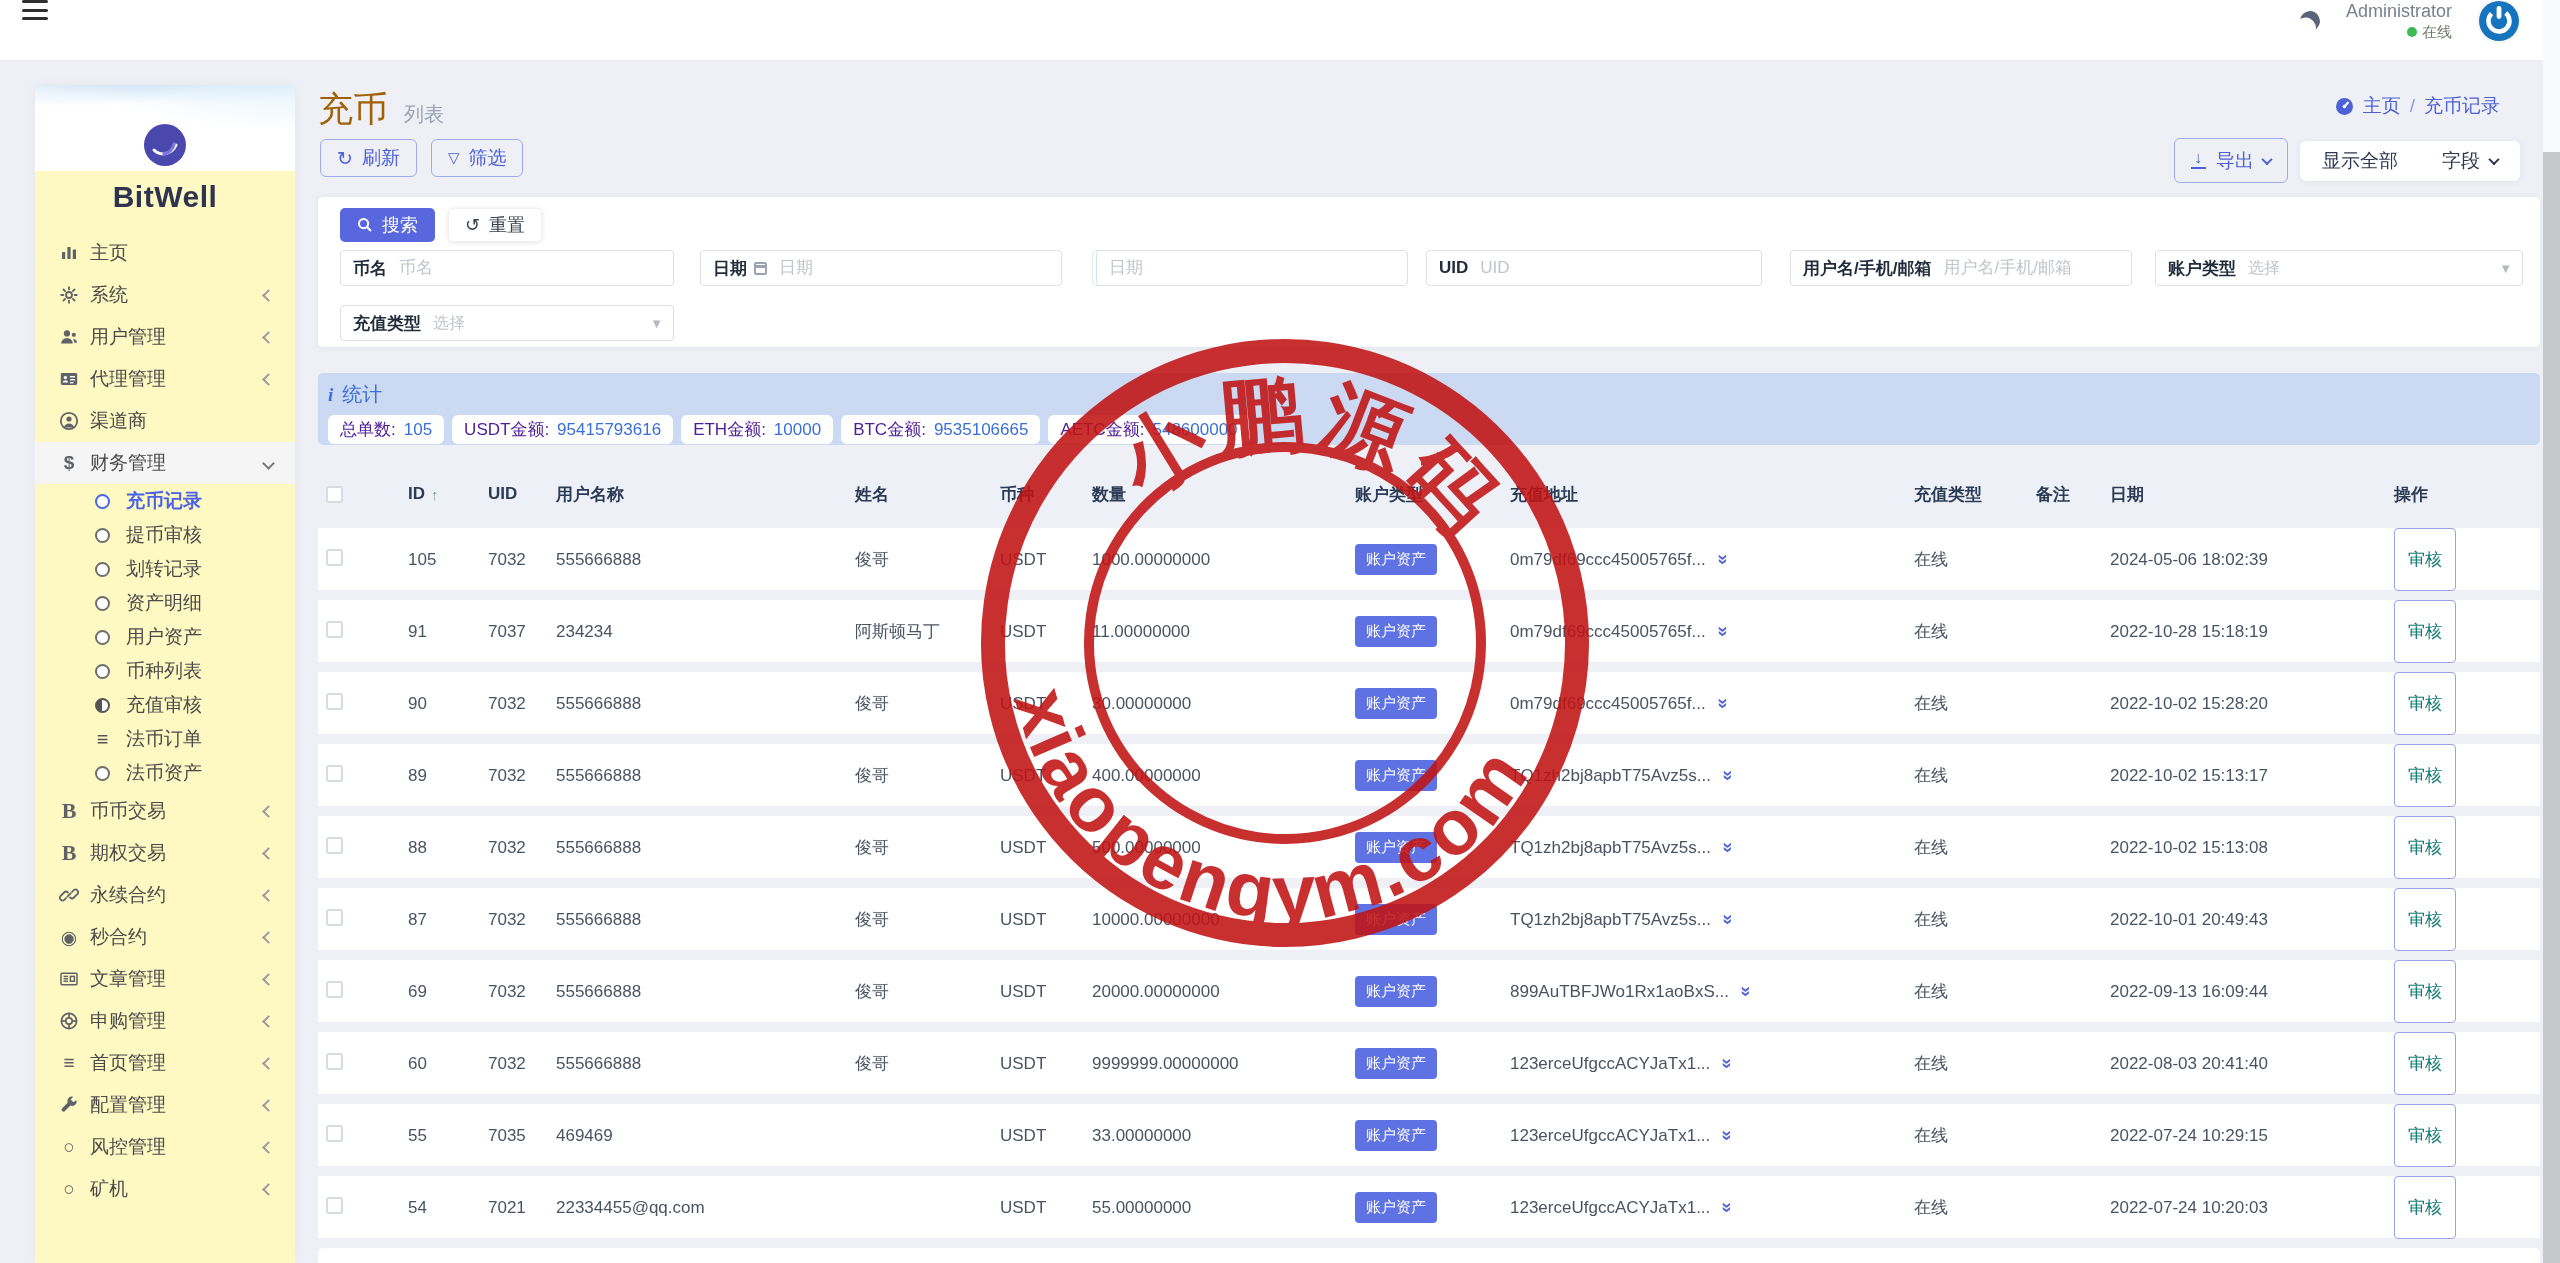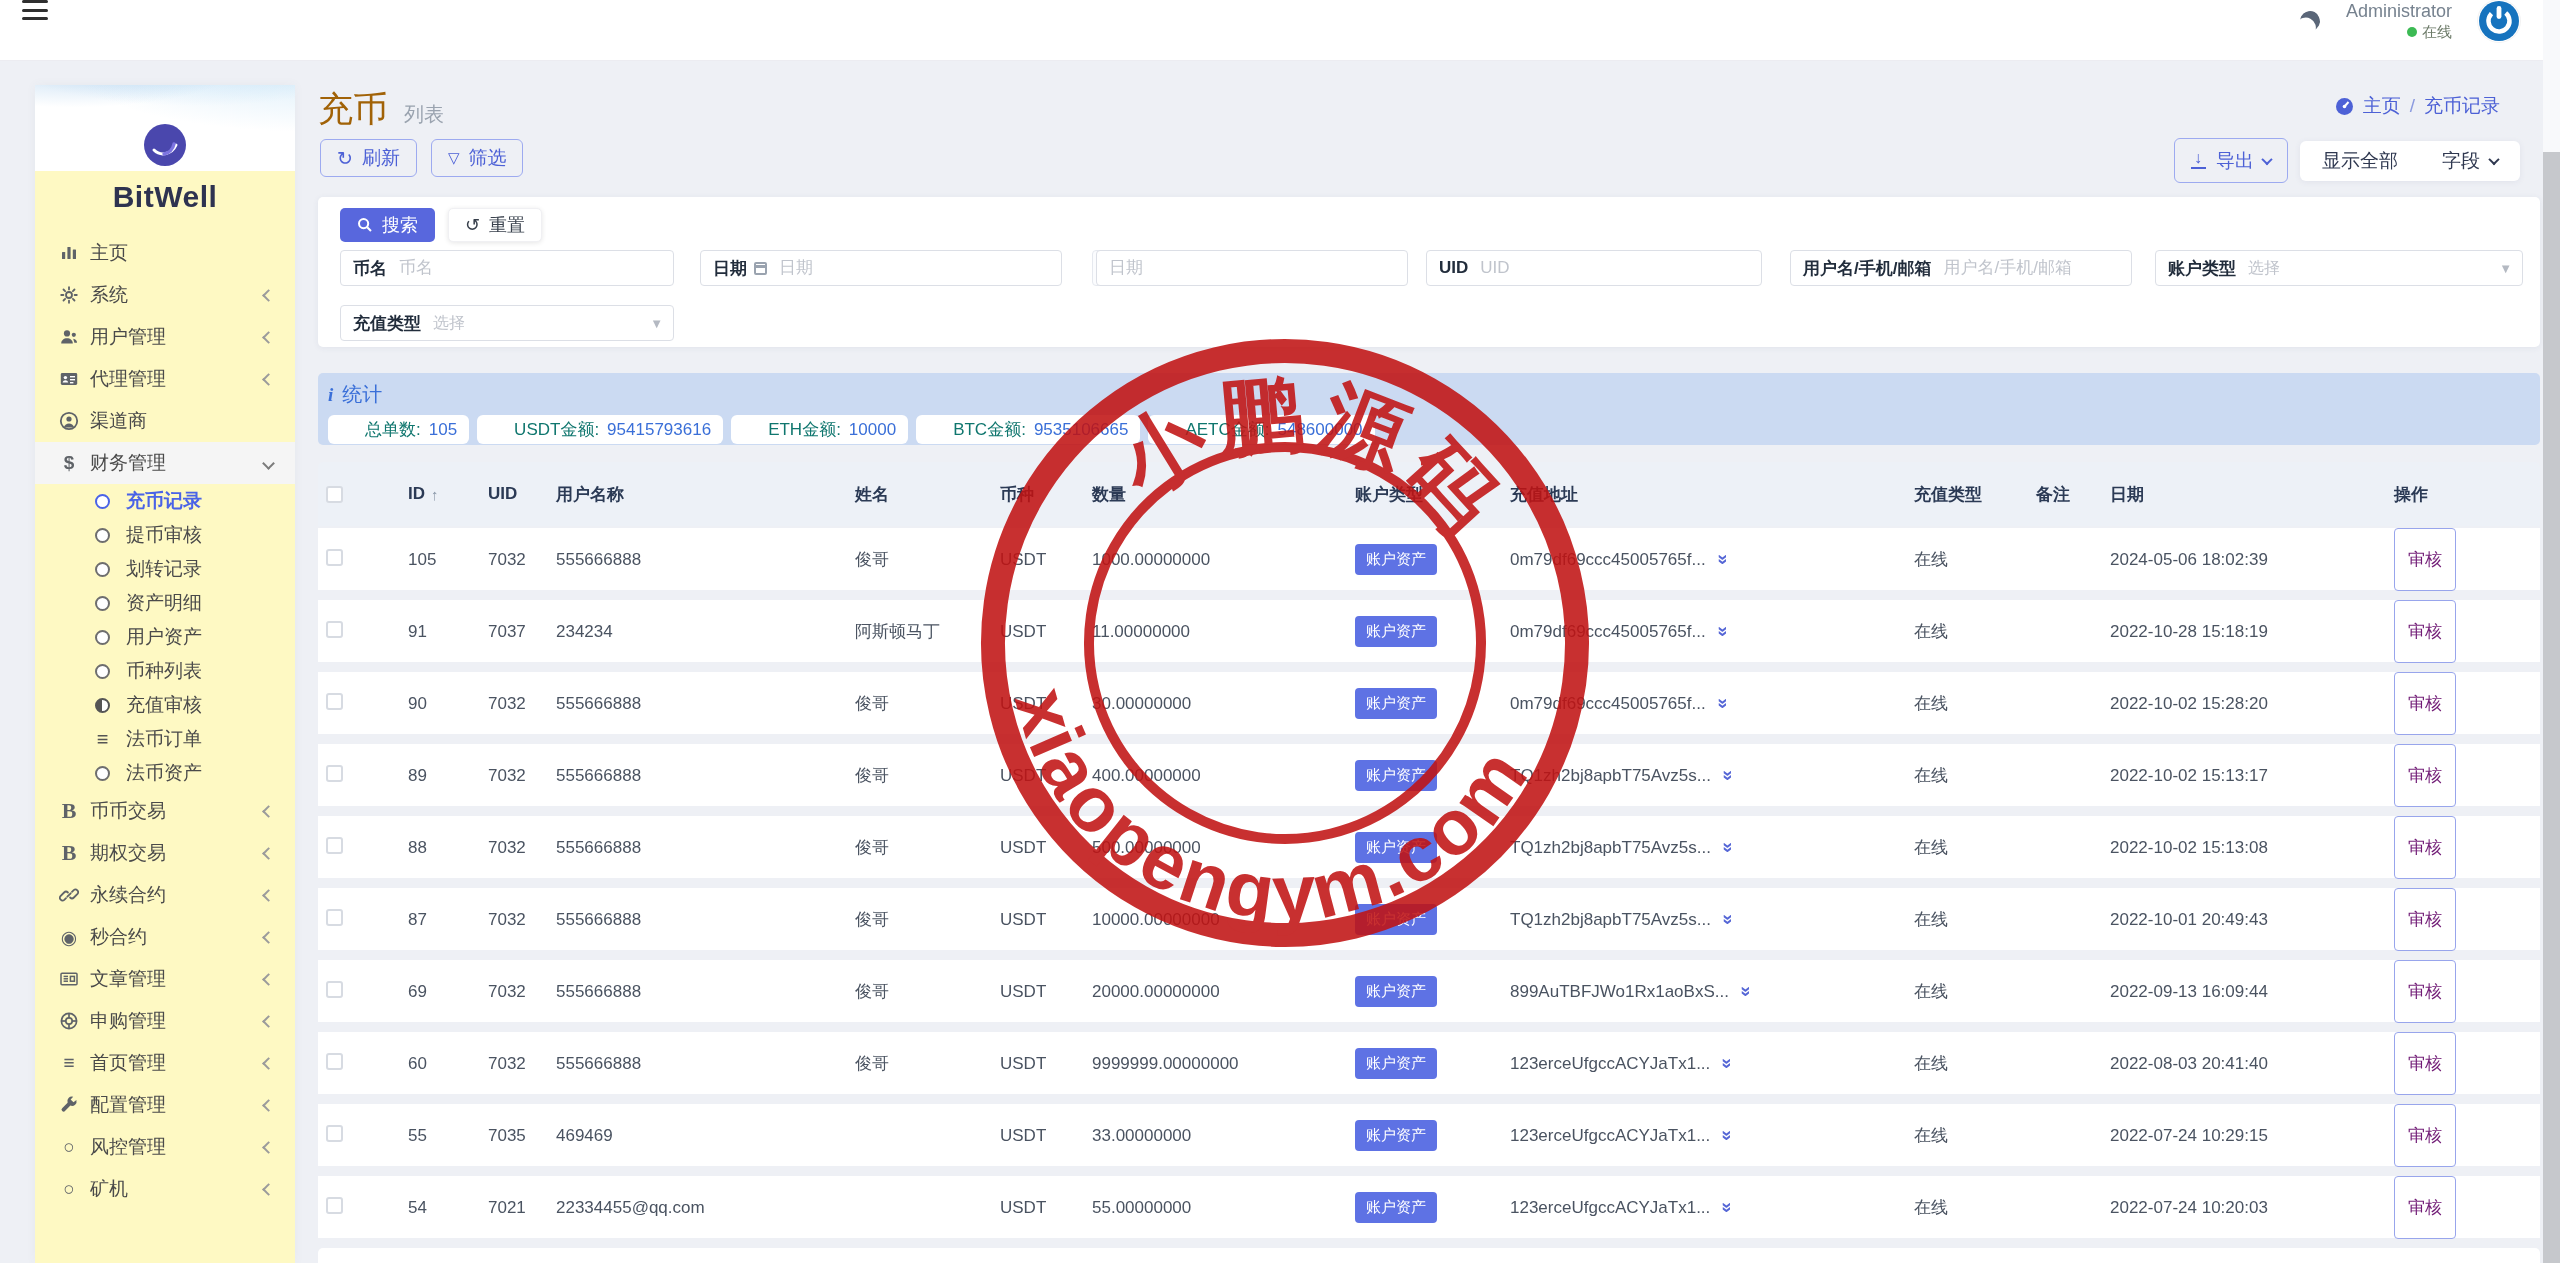--- a/index.html
+++ b/index.html
@@ -84,35 +84,35 @@
   .tochip { position:absolute; top:53px; height:36px; display:flex; align-items:center; padding:0 9px; border:1px solid #e6e9ef; border-radius:4px; background:#fbfcfe; color:#9aa3af; font-size:16px; }
   .calbox { width:13px; height:13px; border:2px solid #9aa3af; border-radius:2px; position:relative; }
   .calbox:before { content:""; position:absolute; left:0; right:0; top:1px; height:3px; background:#9aa3af; }
 
   
   .stats { position:absolute; left:0; top:312px; width:2222px; height:72px; background:#cbdaf2; border-radius:5px; padding:8px 10px; }
   .stats .stitle { display:flex; align-items:center; gap:9px; color:#3a6fd8; font-size:20px; }
   .stats .iico { font-weight:700; font-family:"Liberation Serif","DejaVu Serif",serif; font-style:italic; font-size:19px; }
   .badges { display:flex; gap:8px; margin-top:7px; }
   .sbadge { background:#fff; border-radius:6px; padding:3px 12px; font-size:17px; display:flex; gap:8px; align-items:center; }
-  .sbadge .sl { color:#0f766e;margin-left:25px; }
+  .sbadge .sl { color:#4c1d95; }
   .sbadge .sv { color:#3a6fd8; }
 
   
   .table { position:absolute; left:0; top:401px; width:2222px; }
   .grid { display:grid; grid-template-columns:82px 80px 68px 299px 145px 92px 263px 155px 404px 122px 74px 284px 146px; align-items:center; padding-left:8px; }
   .thead { height:64px; background:#edf1f7; border-radius:5px 5px 0 0; font-size:17px; font-weight:700; color:#2b3a55; margin-bottom:2px; }
   .th { display:flex; align-items:center; gap:6px; }
   .sortarrow { font-size:15px; color:#8c99a9; font-weight:400; cursor:pointer; }
   .trow { height:62px; background:#fff; margin-bottom:10px; font-size:17px; color:#4a5361; }
   .cb { width:17px; height:17px; border:2px solid #d7dbe2; border-radius:3px; background:#fff; display:inline-block; cursor:pointer; }
   .abadge { display:inline-block; background:#5e72e4; color:#fff; font-size:15px; padding:6px 11px; border-radius:4px; }
   .addrcell { display:flex; align-items:center; gap:10px; }
   .dchev { color:#5566d6; font-size:19px; font-weight:700; transform:rotate(-90deg); display:inline-block; cursor:pointer; letter-spacing:-1px; }
-  .audit { border:1px solid #98a5ec; color:#701a75; background:#fff; border-radius:4px; padding:19px 13px; font-size:17px; cursor:pointer; font-family:inherit; }
+  .audit { border:1px solid #98a5ec; color:#0f766e; background:#fff; border-radius:4px; padding:19px 13px; font-size:17px; cursor:pointer; font-family:inherit; }
   .partialrow { position:absolute; left:0; top:1187px; width:2222px; height:15px; background:#fff; border-radius:5px 5px 0 0; }
 
   
   .stamp { position:absolute; left:955px; top:313px; width:660px; height:660px; z-index:40; pointer-events:none; opacity:.87; filter:blur(.7px); }
 
   .ic-svg svg { display:block; }
 </style>
 </head>
 <body>
 

